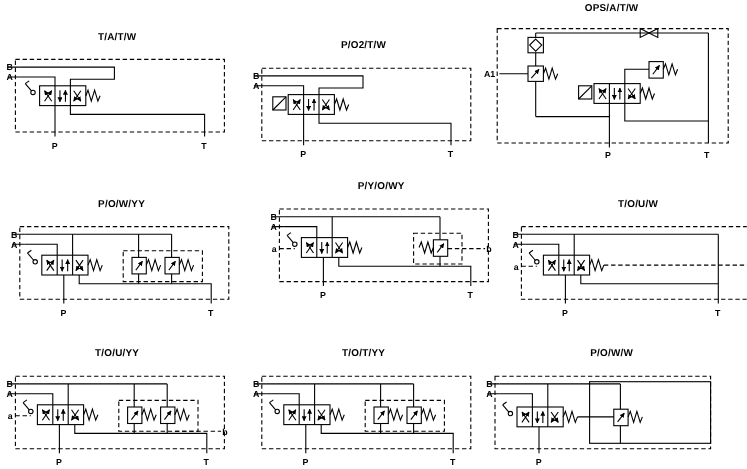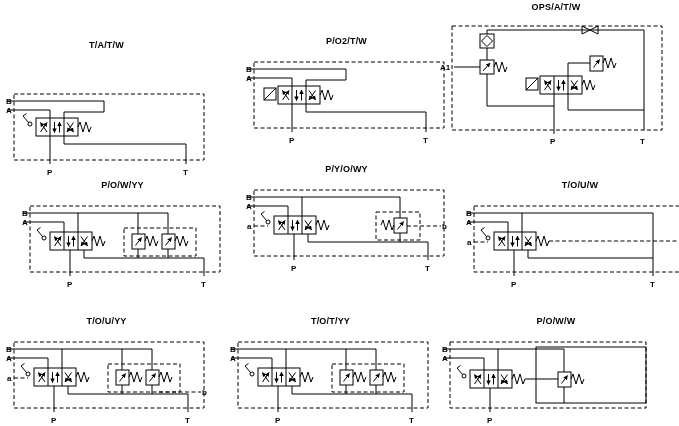--- a/index.html
+++ b/index.html
@@ -55,21 +55,21 @@
       </g>
     <g id="g-filter">
         <rect x="0" y="0" width="14" height="14"></rect>
         <path d="M7,1.5 L12.5,7 L7,12.5 L1.5,7 Z"></path>
       </g>
   </defs>
 </svg>
 
 <div class="page">
 
-  <div class="diagram" style="left:4px;top:40px;width:205px;gap:28px;">
+  <div class="diagram" style="left:4px;top:28px;width:205px;">
     <div class="dtitle">T/A/T/W</div>
     <svg class="sch" width="205" height="95" viewBox="0 0 205 95">
       <g class="ln">
         <rect class="dash" x="10" y="8" width="190" height="66"></rect>
         <line x1="3" y1="15" x2="14" y2="15"></line>
         <line x1="3" y1="24" x2="14" y2="24"></line>
         <polyline points="14,15 100,15 100,26 60,26 60,32"></polyline>
         <polyline points="14,24 46,24 46,32"></polyline>
         <use href="#g-valve" x="32" y="32"></use>
         <use href="#g-lever" x="26" y="38"></use>
@@ -77,21 +77,21 @@
         <line x1="46" y1="50" x2="46" y2="78"></line>
         <polyline points="60,50 60,58 182,58 182,78"></polyline>
       </g>
       <text class="port" x="2" y="18">B</text>
       <text class="port" x="2" y="27">A</text>
       <text class="port" x="43" y="89">P</text>
       <text class="port" x="179" y="89">T</text>
     </svg>
   </div>
 
-  <div class="diagram" style="left:228px;top:36px;width:205px;margin-left:16px;">
+  <div class="diagram" style="left:228px;top:36px;width:205px;">
     <div class="dtitle">P/O2/T/W</div>
     <svg class="sch" width="205" height="95" viewBox="0 0 205 95">
       <g class="ln">
         <rect class="dash" x="10" y="8" width="190" height="66"></rect>
         <line x1="3" y1="15" x2="14" y2="15"></line>
         <line x1="3" y1="24" x2="14" y2="24"></line>
         <polyline points="14,15 102,15 102,26 62,26 62,32"></polyline>
         <polyline points="14,24 48,24 48,32"></polyline>
         <use href="#g-sol" x="20" y="34"></use>
         <use href="#g-valve" x="34" y="32"></use>
@@ -131,21 +131,21 @@
         <use href="#g-spring" x="163" y="47"></use>
         <line x1="114" y1="78" x2="114" y2="118"></line>
         <polyline points="128,78 128,94 204,94"></polyline>
       </g>
       <text class="port" x="0" y="54">A1</text>
       <text class="port" x="110" y="128">P</text>
       <text class="port" x="200" y="128">T</text>
     </svg>
   </div>
 
-  <div class="diagram" style="left:20px;top:180px;width:205px;">
+  <div class="diagram" style="left:8px;top:180px;width:205px;">
     <div class="dtitle">P/O/W/YY</div>
     <svg class="sch" width="205" height="95" viewBox="0 0 205 95">
       <g class="ln">
         <rect class="dash" x="10" y="8" width="190" height="66"></rect>
         <line x1="3" y1="15" x2="14" y2="15"></line>
         <line x1="3" y1="24" x2="14" y2="24"></line>
         <polyline points="14,15 148,15"></polyline>
         <line x1="58" y1="15" x2="58" y2="34"></line>
         <line x1="118" y1="15" x2="118" y2="36"></line>
         <line x1="148" y1="15" x2="148" y2="36"></line>

